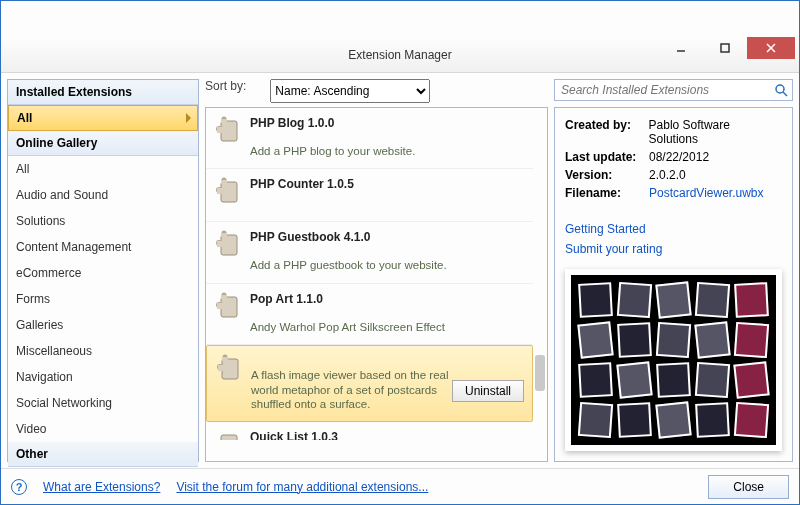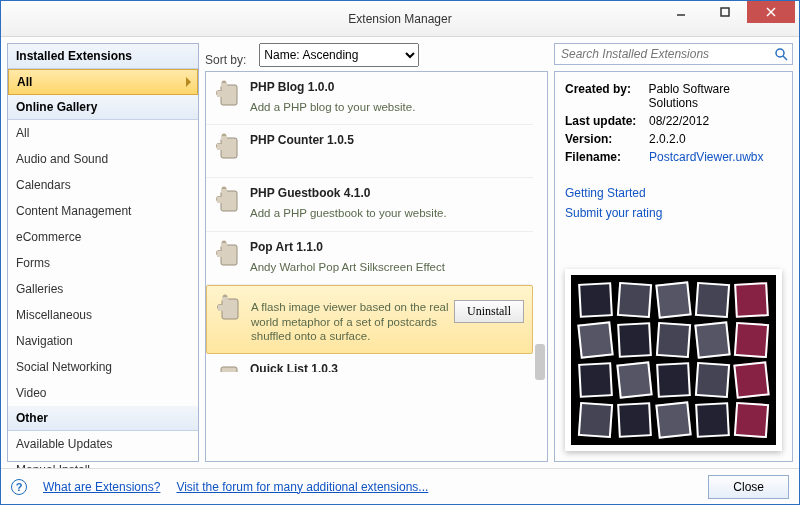--- a/index.html
+++ b/index.html
@@ -1,44 +1,44 @@
 <!DOCTYPE html>
 <html><head>
 <meta charset="utf-8">
 <style>
   * { box-sizing: border-box; margin: 0; padding: 0; }
   body { font-family: "Segoe UI", Tahoma, sans-serif; font-size: 12px; background:#fff; }
   .window { width:800px; height:505px; border:1px solid #2a6fc0; background:#fdfdfd; display:flex; flex-direction:column; }
-  .titlebar { height:36px; background:linear-gradient(#fdfdfd,#f0f0f0); display:flex; align-items:center; position:relative; border-bottom:1px solid #d8d8d8;}
+  .titlebar { height:36px; background:linear-gradient(#fdfdfd,#f0f0f0); display:flex; align-items:center; position:relative; border-bottom:1px solid #d8d8d8;margin-top:36px;}
   .titlebar .title { flex:1; text-align:center; font-size:12px; color:#333;}
   .winbtns { display:flex; height:22px; position:absolute; right:4px; top:0;}
   .winbtn { width:44px; height:22px; display:flex;align-items:center;justify-content:center; font-size:12px; color:#333;}
   .winbtn.close { background:#c8504f; color:#fff; width:48px;}
   .winbtn svg { width:10px; height:10px;}
   .content { flex:1; display:flex; padding:6px; gap:6px; overflow:hidden;}
   .sidebar { width:192px; border:1px solid #a7b7d4; display:flex; flex-direction:column;}
   .side-head { background:linear-gradient(#f2f6fb,#e3ecf7); font-weight:bold; padding:5px 8px; border-bottom:1px solid #c3d2e6;}
   .side-head.sel { background:linear-gradient(#ffe9a9,#ffd66b); border:1px solid #d7a93e; position:relative;}
   .side-head.sel::after { content:""; position:absolute; right:6px; top:50%; transform:translateY(-50%); border-left:5px solid #b8891f; border-top:5px solid transparent; border-bottom:5px solid transparent;}
   .side-item { padding:6px 8px; color:#333; cursor:pointer;}
   .mid { flex:1; display:flex; flex-direction:column; min-width:0;}
-  .sortbar { display:flex; align-items:flex-end; gap:13px; padding:0 0 4px 0;}
+  .sortbar { display:flex; align-items:flex-start; gap:24px; padding:0 0 4px 0;}
   .sortbar label { color:#444;}
   .sortbar select { flex:0 0 160px; height:24px; font-size:12px;}
   .listwrap { flex:1; border:1px solid #a7b7d4; position:relative; overflow:hidden;}
   .list { position:absolute; inset:0; overflow-y:auto; padding-right:14px;}
   .scroll-ind { position:absolute; right:2px; top:70%; width:10px; height:36px; background:#c9c9c9; border-radius:3px;}
   .ext { display:flex; gap:8px; padding:8px 8px 10px 8px; border-bottom:1px solid #eee;}
   .ext .ic { width:28px; height:34px; flex:0 0 28px;}
   .ext .ic svg{width:28px;height:34px;}
   .ext .body { flex:1;}
   .ext .name { font-weight:bold; color:#222;}
-  .ext .desc { color:#5a6a4c; font-size:11.5px; margin-top:6px; line-height:1.25;}
+  .ext .desc { color:#5a6a4c; font-size:11.5px; margin-top:14px; line-height:1.25;}
   .ext.sel { background:linear-gradient(#fff4cd,#ffe6a0); border:1px solid #e3be68; border-radius:2px;}
-  .ext.sel .unbtn { float:right; margin-top:6px;font-family:Liberation Serif, serif;}
+  .ext.sel .unbtn { float:right; margin-top:26px;}
   .unbtn { border:1px solid #a9a9a9; background:linear-gradient(#fdfdfd,#e9e9e9); padding:3px 12px; font-size:12px; cursor:pointer;}
   .ext.cut { padding-bottom:0; border-bottom:none; height:18px; overflow:hidden;}
   .right { width:239px; display:flex; flex-direction:column;}
   .search { display:flex; border:1px solid #a7b7d4; height:22px; margin-bottom:6px;}
   .search input { flex:1; border:none; padding:0 6px; font-size:12px; font-style:italic; color:#888; outline:none;}
   .search .sicon { width:22px; display:flex;align-items:center;justify-content:center; color:#2a6fc0;}
   .infobox { flex:1; border:1px solid #a7b7d4; padding:10px; display:flex; flex-direction:column;}
   .inforow { display:flex; margin-bottom:4px;}
   .inforow .k { font-weight:bold; width:84px;}
   .inforow .v {}
@@ -83,21 +83,21 @@
   </div>
 
   <div class="content">
 
     <div class="sidebar">
       <div class="side-head">Installed Extensions</div>
       <div class="side-head sel">All</div>
       <div class="side-head">Online Gallery</div>
       <div class="side-item">All</div>
       <div class="side-item">Audio and Sound</div>
-      <div class="side-item">Calendars</div>
+      <div class="side-item">Solutions</div>
       <div class="side-item">Content Management</div>
       <div class="side-item">eCommerce</div>
       <div class="side-item">Forms</div>
       <div class="side-item">Galleries</div>
       <div class="side-item">Miscellaneous</div>
       <div class="side-item">Navigation</div>
       <div class="side-item">Social Networking</div>
       <div class="side-item">Video</div>
       <div class="side-head">Other</div>
       <div class="side-item">Available Updates</div>

